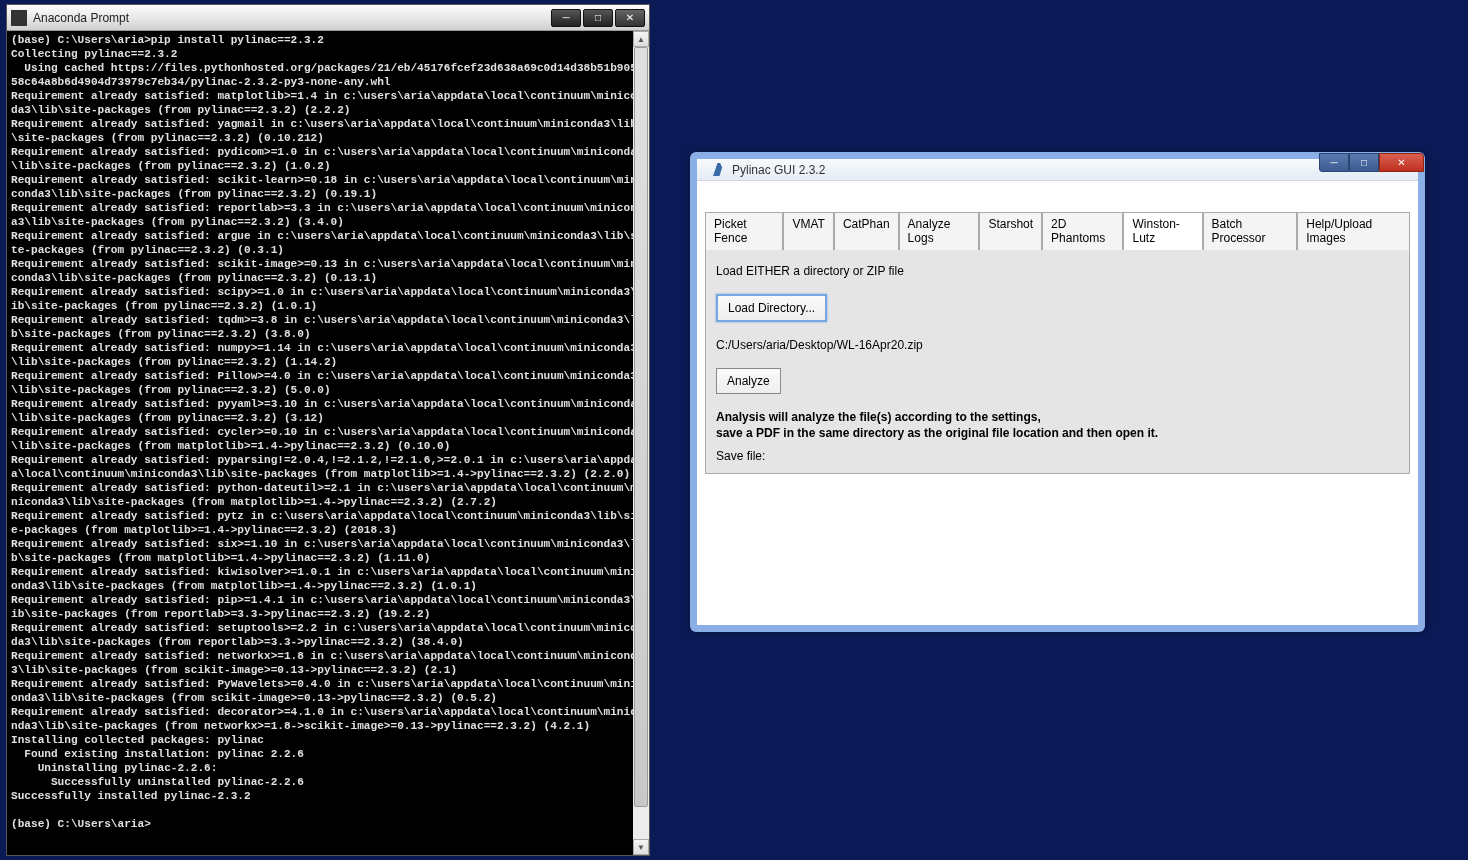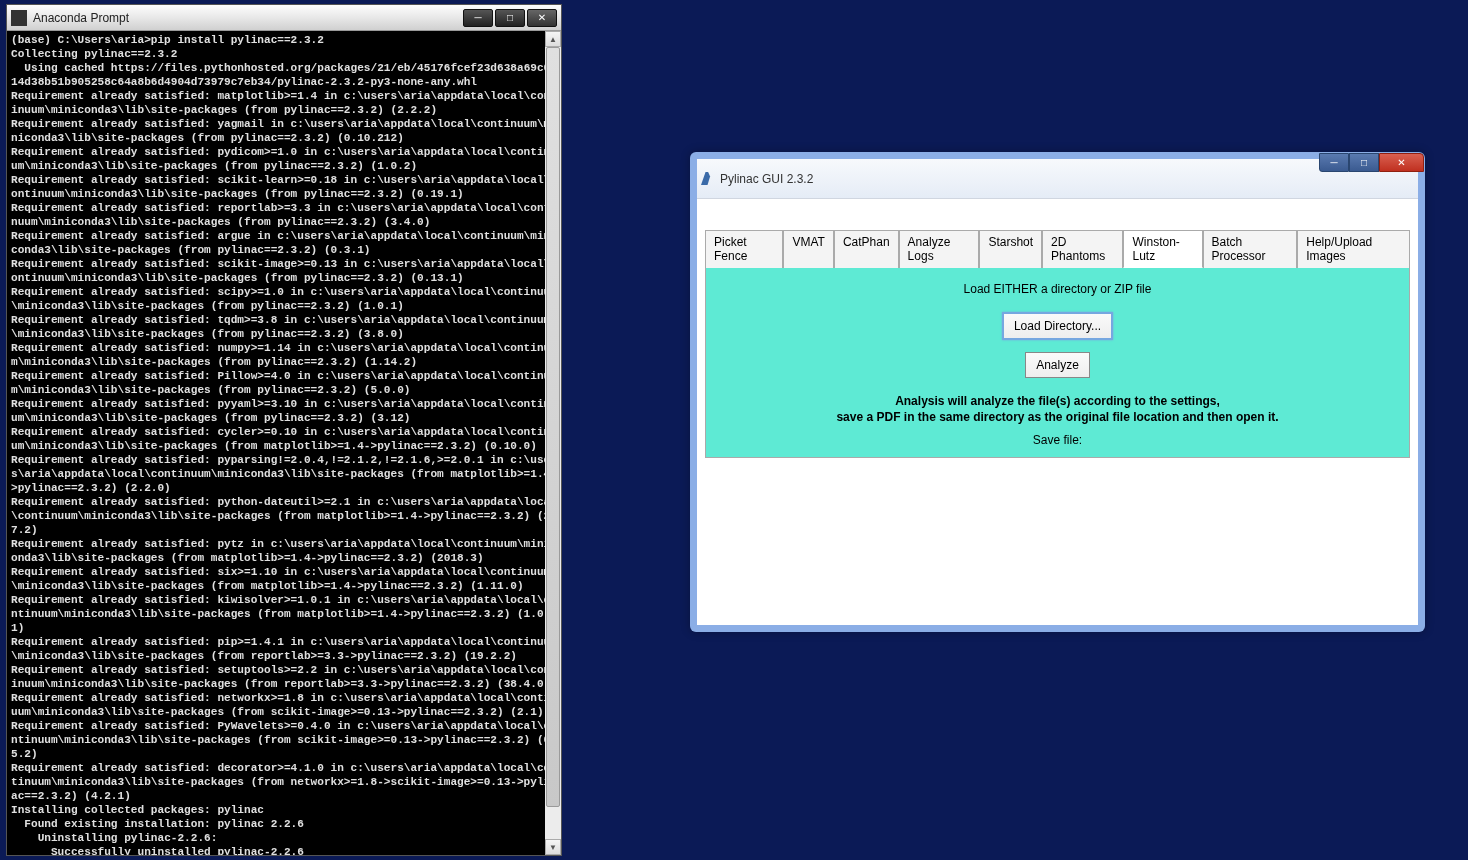--- a/index.html
+++ b/index.html
@@ -13,21 +13,21 @@
       height: 860px;
       position: relative;
       font-family: "Segoe UI", Tahoma, sans-serif;
       overflow: hidden;
     }
     
     .terminal-window {
       position: absolute;
       left: 6px;
       top: 4px;
-      width: 556px;
+      width: 644px;
       height: 852px;
       border: 1px solid #555;
       background: #15803d;
     }
     .terminal-titlebar {
       height: 26px;
       background: linear-gradient(to bottom, #fdfdfd 0%, #e8e8e8 50%, #d0d0d0 100%);
       border-bottom: 1px solid #999;
       display: flex;
       align-items: center;
@@ -112,25 +112,25 @@
       left: 690px;
       top: 152px;
       width: 735px;
       height: 480px;
       background: #fff;
       border: 7px solid rgba(90, 140, 220, 0.7);
       border-radius: 6px;
       box-shadow: 0 0 10px rgba(0,0,0,0.3);
     }
     .gui-titlebar {
-      height: 40px;
+      height: 22px;
       background: linear-gradient(to bottom, #f7f9fc, #e5ecf6);
       display: flex;
       align-items: center;
-      padding: 0 4px;
+      padding: 0 16px;
       border-bottom: 1px solid #d0d6e0;
     }
     .gui-feather {
       width: 13px;
       height: 13px;
       background: #3a6aa8;
       -webkit-clip-path: polygon(0% 100%, 35% 0%, 55% 0%, 70% 35%, 50% 100%);
       clip-path: polygon(0% 100%, 35% 0%, 55% 0%, 70% 35%, 50% 100%);
       margin-right: 6px;
     }
@@ -184,23 +184,23 @@
       top: 1px;
     }
     .tab.active {
       background: #fff;
       border-bottom: 1px solid #fff;
       top: 1px;
     }
     .tab-content {
       border: 1px solid #aaa;
       border-top: none;
-      background: #5eead4;
+      background: #e5e5e5;
       padding: 10px;
-      text-align: center;
+      text-align: left;
       font-size: 12px;
     }
     .tab-content .instruction {
       margin: 4px 0 10px 0;
     }
     .gui-button {
       display: inline-block;
       padding: 5px 10px;
       border: 1px solid #888;
       background: linear-gradient(to bottom, #fafafa, #eee);
@@ -294,20 +294,21 @@
         <div class="tab">Analyze Logs</div>
         <div class="tab">Starshot</div>
         <div class="tab">2D Phantoms</div>
         <div class="tab active">Winston-Lutz</div>
         <div class="tab">Batch Processor</div>
         <div class="tab">Help/Upload Images</div>
       </div>
     <div class="tab-content">
       <div class="instruction">Load EITHER a directory or ZIP file</div>
       <div><span class="gui-button highlight">Load Directory...</span></div>
+      <div class="file-path">C:/Users/aria/Desktop/WL-16Apr20.zip</div>
       <div><span class="gui-button">Analyze</span></div>
       <div class="help-text">
         <span>Analysis will analyze the file(s) according to the settings,</span><br>
         <span>save a PDF in the same directory as the original file location and then open it.</span>
       </div>
       <div>Save file:</div>
     </div>
   </div>
 </div>
 

